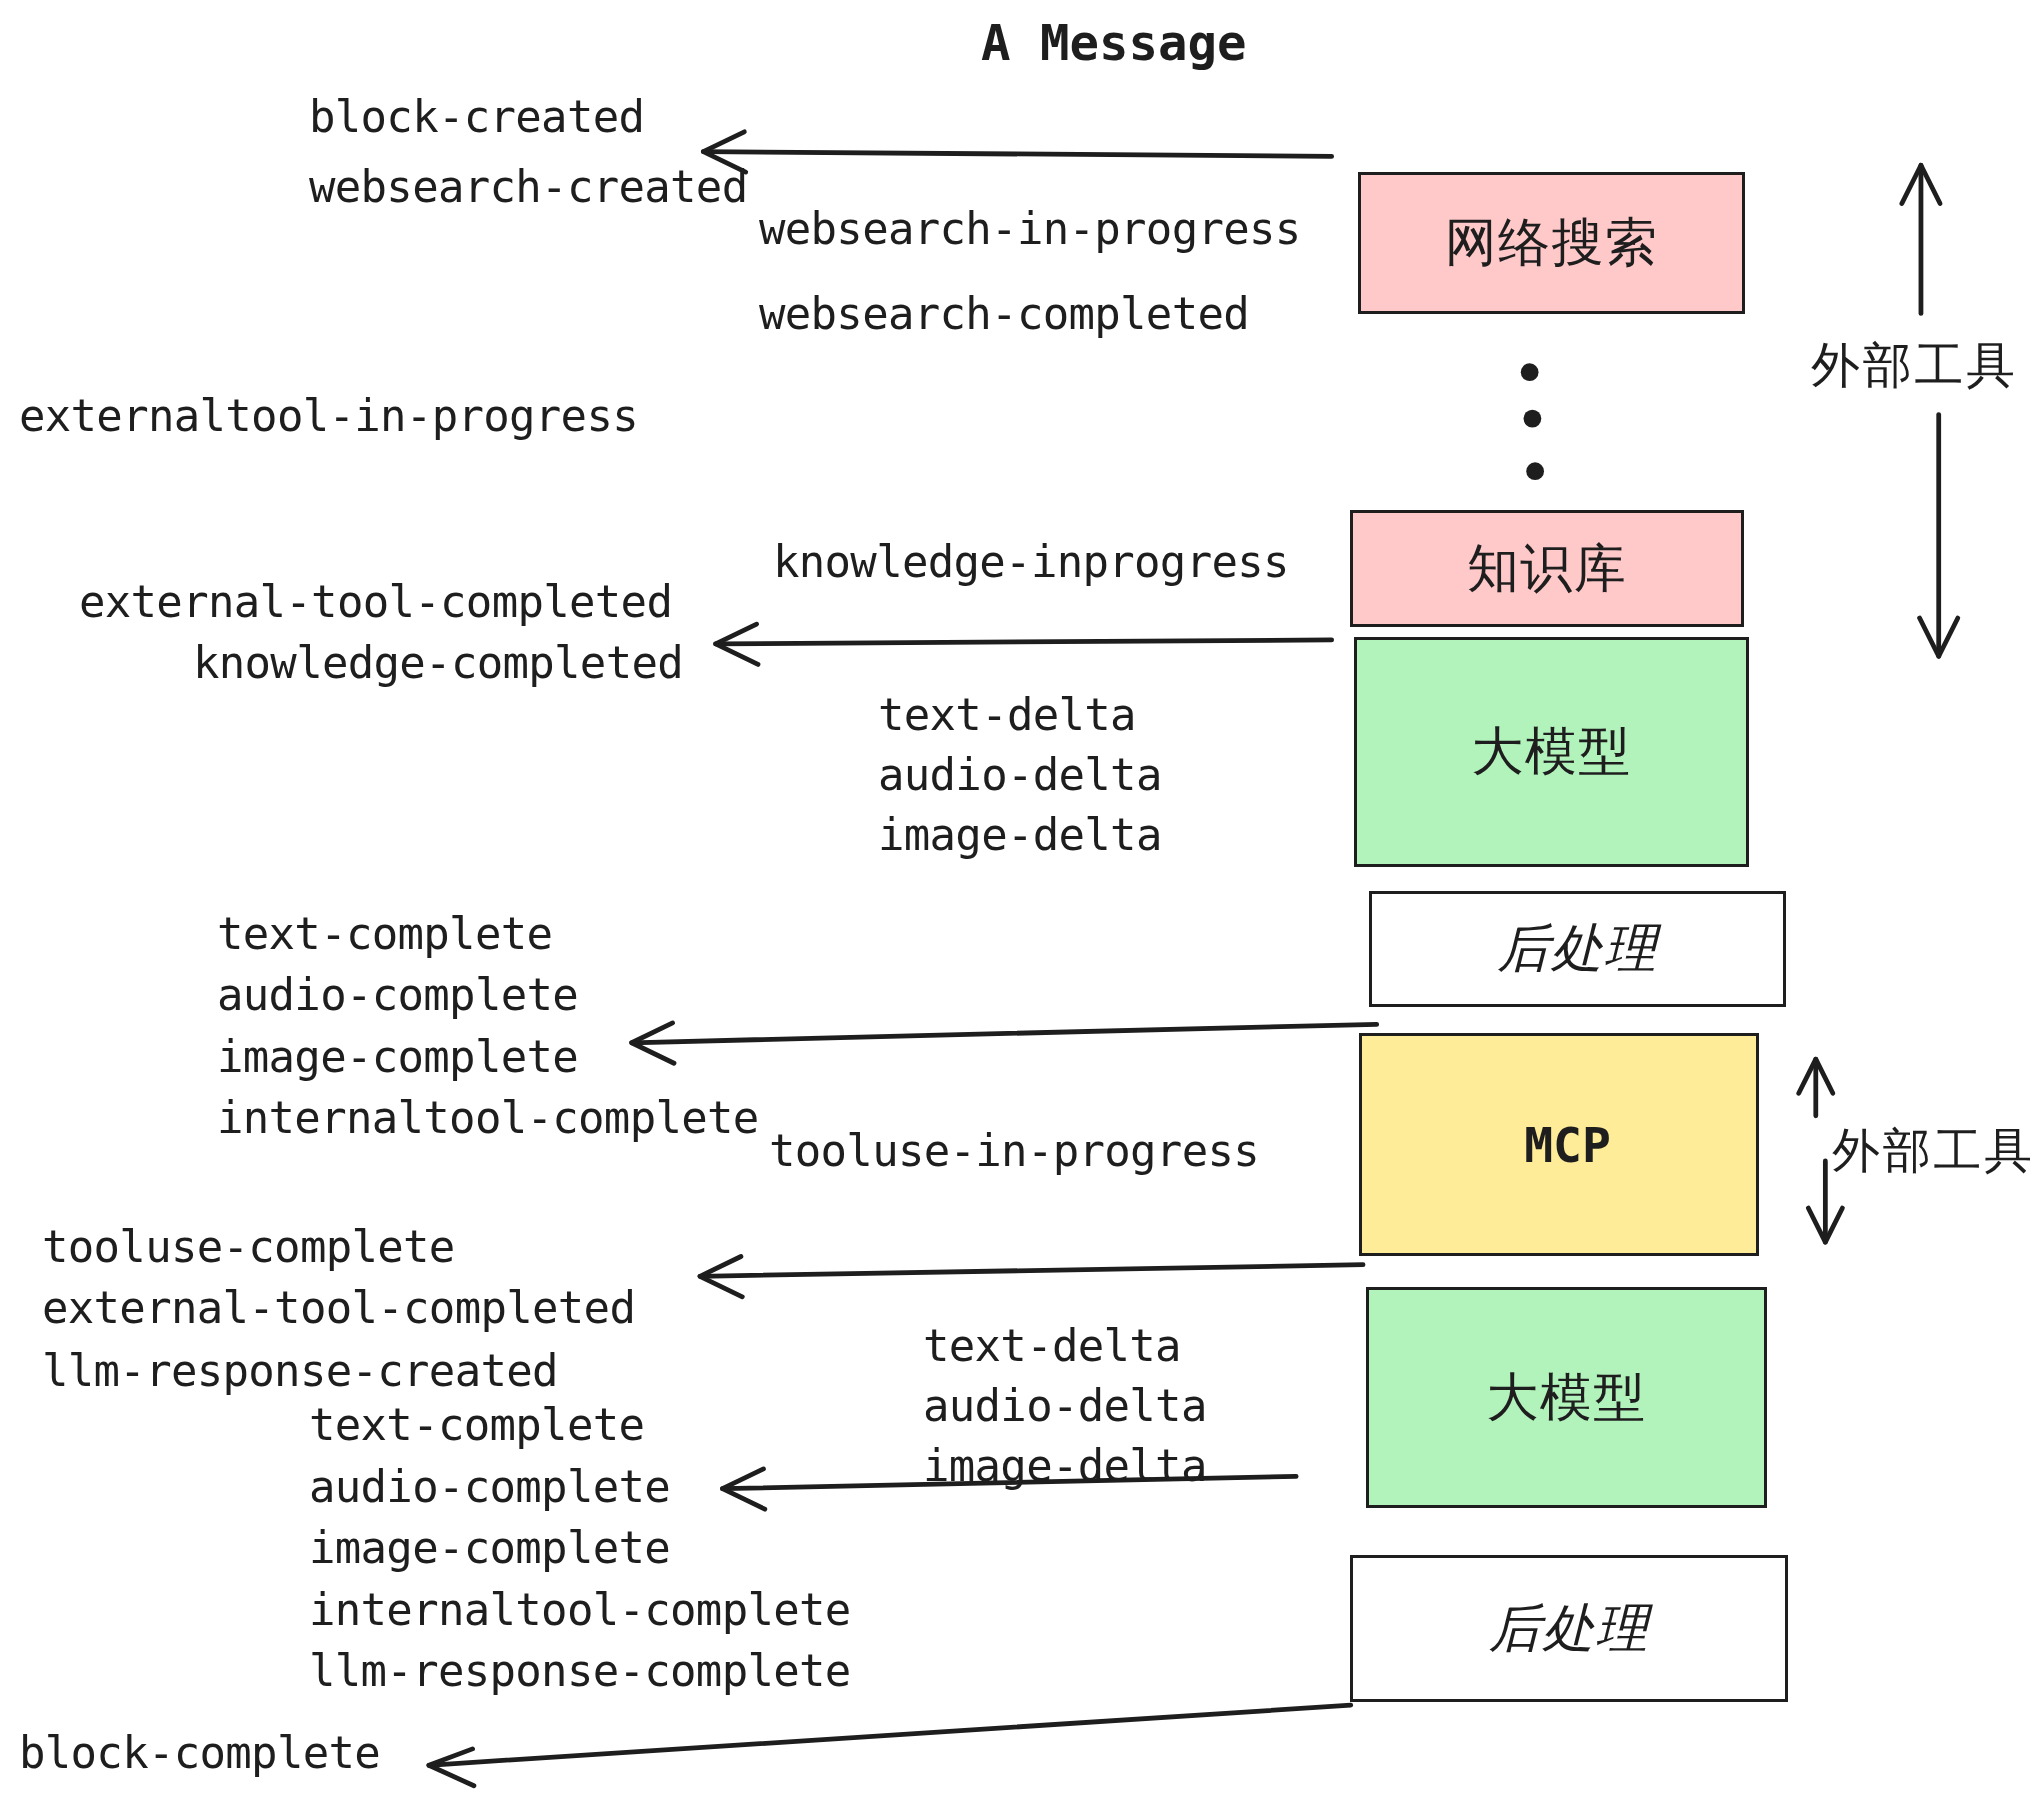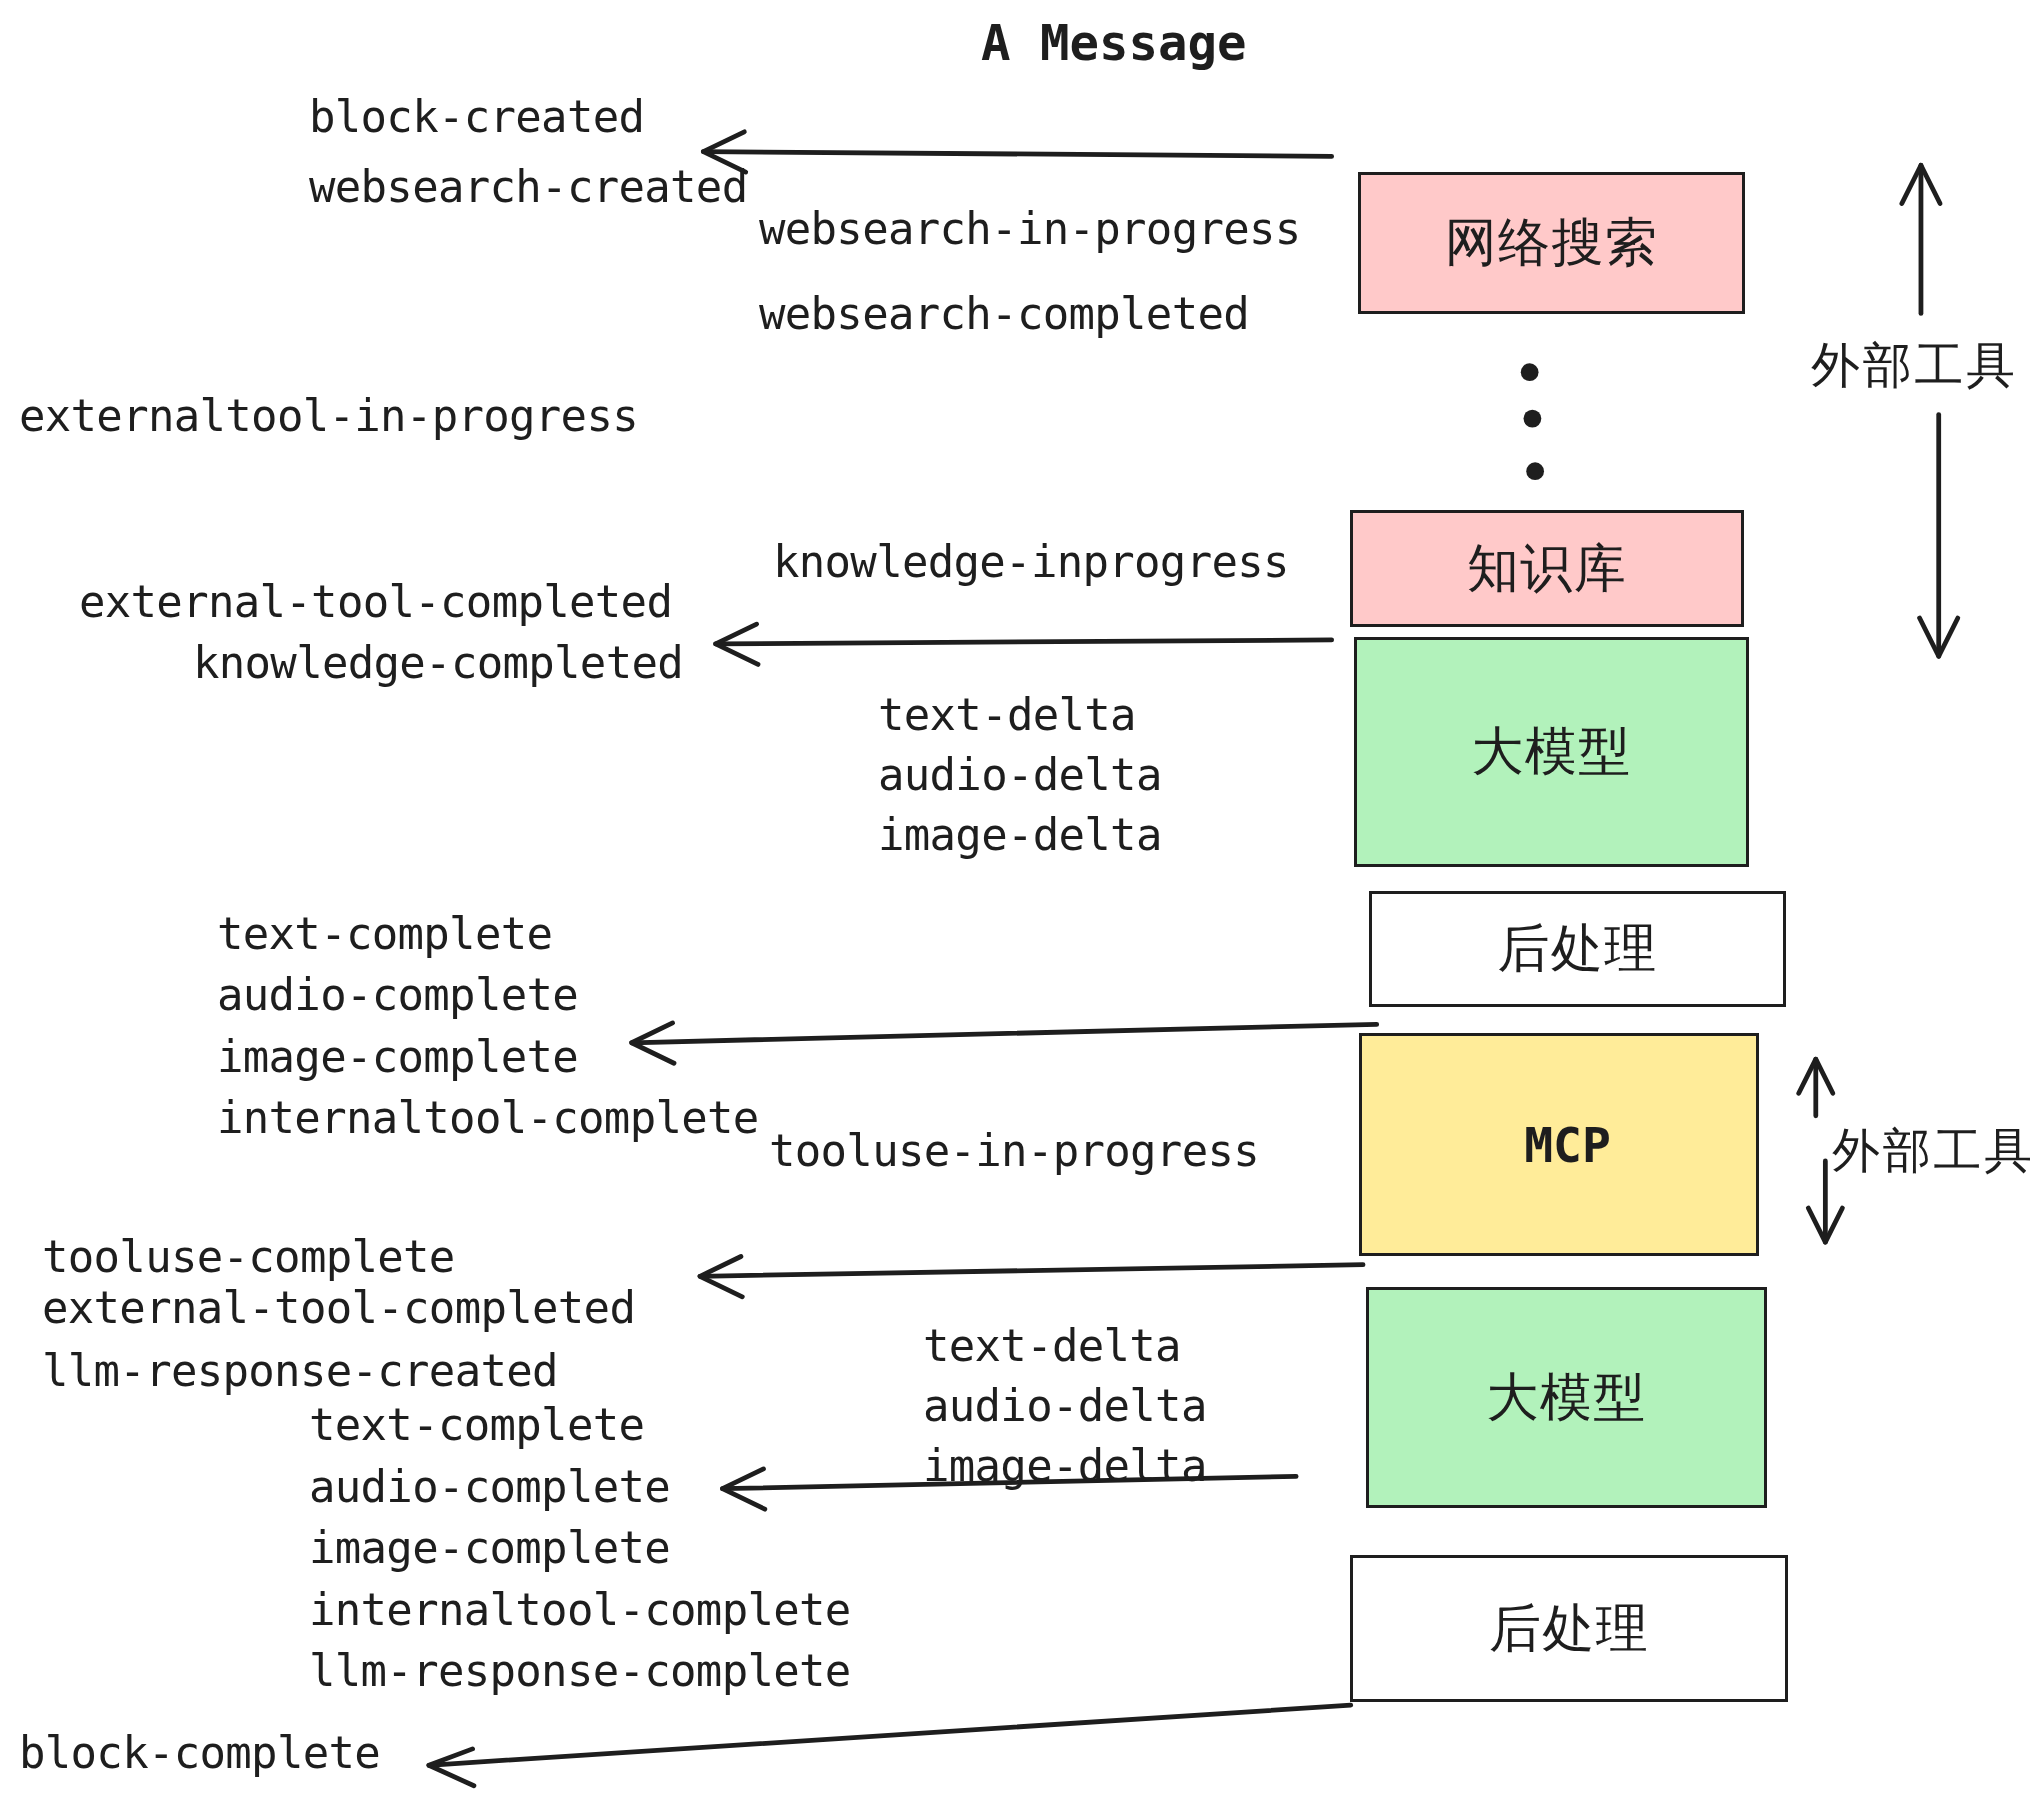--- a/index.html
+++ b/index.html
@@ -18,21 +18,21 @@
        letter-spacing:-0.7px;}
   .title{position:absolute;font-size:49px;font-weight:600;white-space:nowrap;z-index:2;margin-left:17px;}
   .box{position:absolute;border:3.4px solid var(--ink);display:flex;align-items:center;
        justify-content:center;z-index:2;}
   .box .cjk{font-family:"Liberation Sans","DejaVu Sans",sans-serif;font-size:52px;
        font-weight:500;letter-spacing:1.4px;white-space:nowrap;}
   .box .latin{font-size:48px;font-weight:600;white-space:nowrap;}
   .box.pink{background:var(--pink);}
   .box.green{background:var(--green);}
   .box.yellow{background:var(--yellow);padding-left:17px;}
-  .box.white{background:var(--paper);}
+  .box.white{background:var(--paper);font-style:italic;}
   .side-note{position:absolute;font-family:"Liberation Sans","DejaVu Sans",sans-serif;
        font-size:49px;font-weight:500;white-space:nowrap;z-index:2;letter-spacing:2.7px;}
   svg line, svg polyline{stroke:var(--ink);stroke-width:7;fill:none;
        stroke-linecap:round;stroke-linejoin:round;}
   svg circle{fill:var(--ink);}
 </style>
 </head>
 <body>
 
 <div class="stage">
@@ -123,21 +123,21 @@
   <div class="evt" style="left:79px;top:578px;">external-tool-completed</div>
   <div class="evt" style="left:193px;top:639px;">knowledge-completed</div>
   <div class="evt" style="left:878px;top:691px;">text-delta</div>
   <div class="evt" style="left:878px;top:751px;">audio-delta</div>
   <div class="evt" style="left:878px;top:811px;">image-delta</div>
   <div class="evt" style="left:217px;top:910px;">text-complete</div>
   <div class="evt" style="left:217px;top:971px;">audio-complete</div>
   <div class="evt" style="left:217px;top:1033px;">image-complete</div>
   <div class="evt" style="left:217px;top:1094px;">internaltool-complete</div>
   <div class="evt" style="left:769px;top:1127px;text-align:right;">tooluse-in-progress</div>
-  <div class="evt" style="left:42px;top:1223px;margin-top:10px;">tooluse-complete</div>
+  <div class="evt" style="left:42px;top:1223px;">tooluse-complete</div>
   <div class="evt" style="left:42px;top:1284px;">external-tool-completed</div>
   <div class="evt" style="left:42px;top:1347px;">llm-response-created</div>
   <div class="evt" style="left:923px;top:1322px;">text-delta</div>
   <div class="evt" style="left:923px;top:1382px;">audio-delta</div>
   <div class="evt" style="left:923px;top:1442px;">image-delta</div>
   <div class="evt" style="left:309px;top:1401px;">text-complete</div>
   <div class="evt" style="left:309px;top:1463px;">audio-complete</div>
   <div class="evt" style="left:309px;top:1524px;">image-complete</div>
   <div class="evt" style="left:309px;top:1586px;">internaltool-complete</div>
   <div class="evt" style="left:309px;top:1647px;">llm-response-complete</div>

